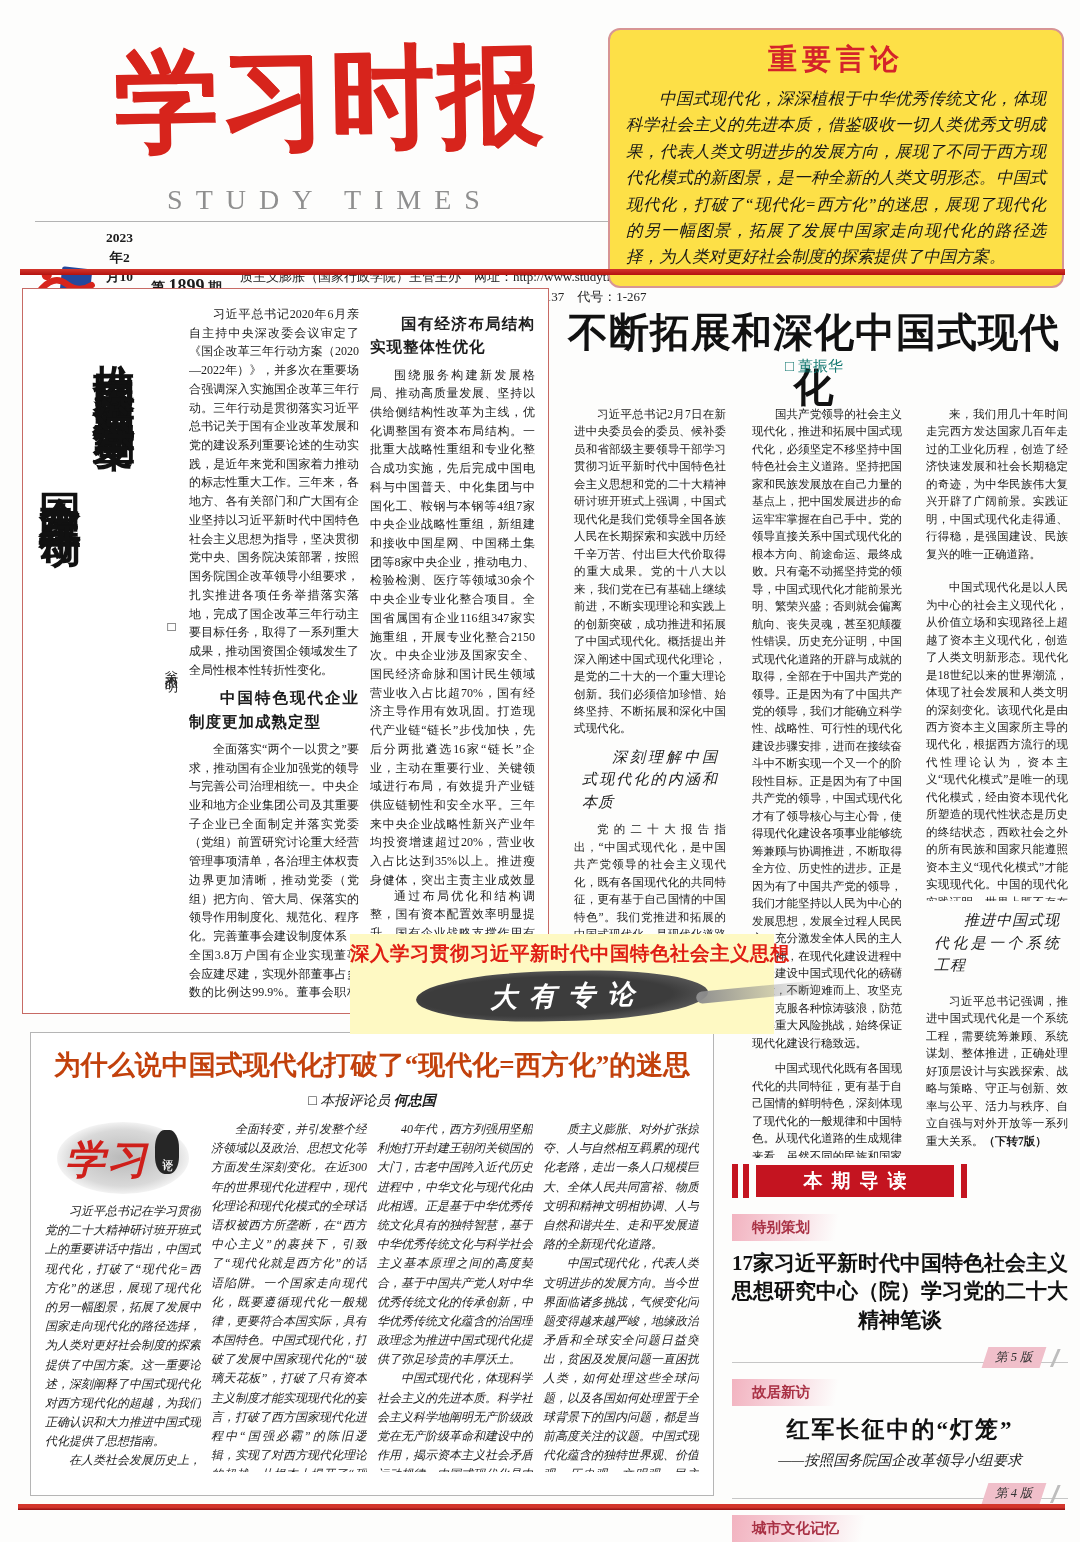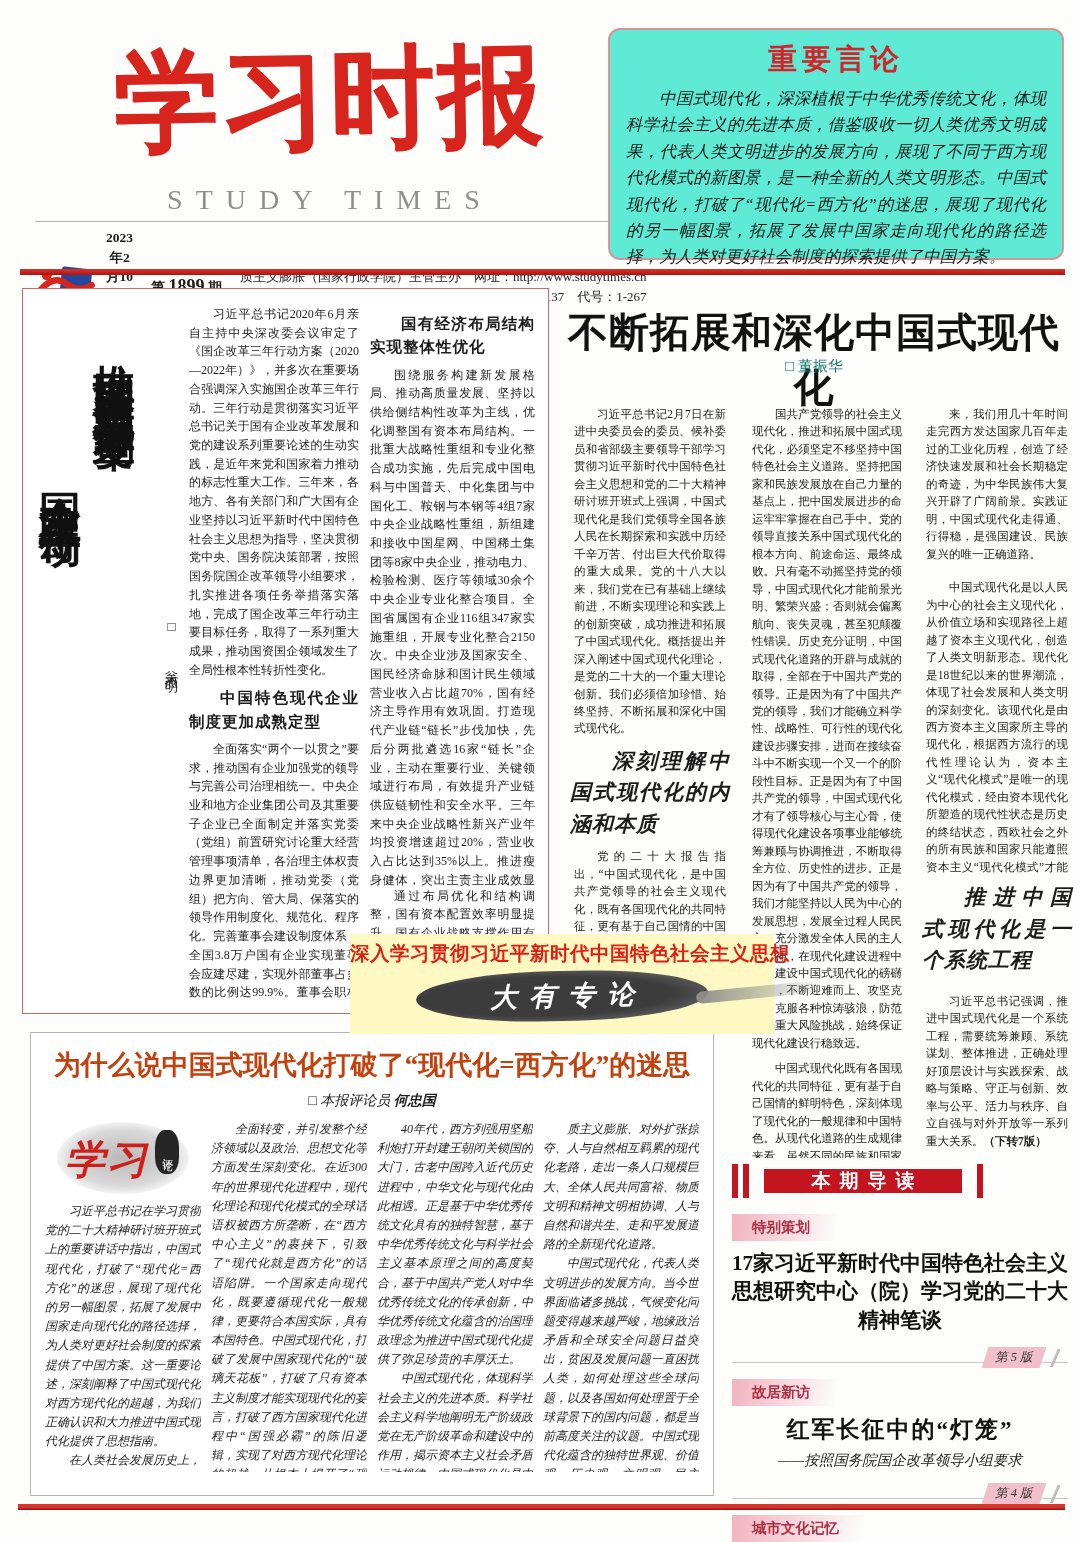--- a/index.html
+++ b/index.html
@@ -13,22 +13,22 @@
            color:#8f8f8f;font-family:"Liberation Serif",serif;}
   .dateline{position:absolute;left:35px;top:221px;width:578px;border-top:1px solid #b3b3b3;padding-top:6px;
             display:flex;align-items:center;gap:9px;}
   .d-logo{flex:0 0 62px;height:44px;}
   .d-date{width:96px;text-align:center;font-size:13.5px;font-weight:bold;line-height:1.45;}
   .vsep{width:1px;height:34px;background:#9a9a9a;}
   .d-issue{width:86px;text-align:center;font-size:14px;font-weight:bold;white-space:nowrap;}
   .d-issue b{font-size:18px;font-weight:bold;font-family:Liberation Serif, serif;}
   .d-info{font-size:13px;line-height:1.55;color:#222;white-space:nowrap;font-weight:500;}
   .rule-red{position:absolute;left:20px;top:269px;width:1045px;height:6px;background:linear-gradient(#d4362c,#b3120f);}
-  .remarks{position:absolute;left:608px;top:28px;width:456px;height:232px;border:2px solid #d79595;border-radius:12px;
-           padding:8px 16px;box-sizing:border-box;background:#5eead4;}
+  .remarks{position:absolute;left:608px;top:28px;width:456px;height:260px;border:2px solid #d79595;border-radius:12px;
+           padding:8px 16px;box-sizing:border-box;background:#fde047;}
   .remarks h2{margin:2px 0 6px;text-align:center;font-size:29px;color:#d4232a;letter-spacing:5px;font-weight:900;}
   .remarks p{margin:0;font-size:16.5px;line-height:1.6;text-align:justify;text-indent:2em;font-style:italic;color:#171717;}
   
   .box-left{position:absolute;left:22px;top:288px;width:527px;height:726px;border:1px solid #c76a64;background:#fff;box-sizing:border-box;}
   .vhead{position:absolute;writing-mode:vertical-rl;text-orientation:upright;font-weight:900;font-size:42px;
          letter-spacing:5px;line-height:1;color:#111;}
   .vh1{left:70px;top:42px;height:670px;}
   .vh2{left:16px;top:170px;height:400px;}
   .vauthor{position:absolute;left:139px;top:330px;writing-mode:vertical-rl;text-orientation:upright;
            font-size:13.5px;letter-spacing:5px;color:#222;}
@@ -38,21 +38,21 @@
   .colA{left:166px;top:16px;width:170px;height:694px;}
   .colB{left:347px;top:16px;width:165px;height:694px;display:flex;flex-direction:column;}
   .colB .flexfill{flex:1;overflow:hidden;}
   .jump{font-weight:bold;}
   
   .r-head{position:absolute;left:558px;top:305px;width:512px;text-align:center;font-size:40px;font-weight:900;
           letter-spacing:1px;color:#111;}
   .r-byline{position:absolute;left:558px;top:357px;width:512px;text-align:center;font-size:15px;color:#0f766e;}
   .rcol{position:absolute;font-size:11.5px;line-height:1.52;text-align:justify;overflow:hidden;}
   .rcol p{margin:8px;text-indent:2em;}
-  .rcol .sh{font-size:21px;font-weight:bold;font-style:italic;letter-spacing:1px;line-height:1.5;margin:8px 4px;text-indent:2em;}
+  .rcol .sh{font-size:15px;font-weight:normal;font-style:italic;letter-spacing:1px;line-height:1.5;margin:8px 16px;text-indent:2em;}
   .rc1{left:566px;top:398px;width:168px;height:536px;}
   .rc2{left:744px;top:398px;width:166px;height:760px;}
   .rc3{left:918px;top:398px;width:158px;height:760px;display:flex;flex-direction:column;}
   .rc3 .flexfill{flex:1;overflow:hidden;}
   
   .banner{position:absolute;left:350px;top:934px;width:424px;height:100px;background:#fef9c3;z-index:6;}
   .banner .slogan{font-family:"Liberation Sans","DejaVu Sans",sans-serif;font-weight:bold;font-size:19.5px;color:#e01f14;
                   letter-spacing:.5px;margin-top:6px;white-space:nowrap;}
   .blob{position:relative;width:292px;height:50px;margin:4px auto 0;border-radius:50% / 55%;
         background:radial-gradient(ellipse at 45% 50%, #3c3c3c 55%, #606060 80%, #8a8a8a 100%);
@@ -72,22 +72,22 @@
   .sc-logo .wash{position:absolute;inset:0;border-radius:50%;
                  background:radial-gradient(ellipse at 50% 50%, #b9b9b9 0%, #d9d9d9 55%, rgba(255,255,255,0) 78%);}
   .sc-logo .zi{position:absolute;left:8px;top:6px;font-size:40px;font-weight:900;font-style:italic;color:#cf1f1a;letter-spacing:2px;}
   .sc-logo .pl{position:absolute;right:10px;top:8px;width:24px;height:44px;background:#262626;border-radius:40%;
                display:flex;align-items:center;justify-content:center;}
   .sc-logo .pl span{writing-mode:vertical-rl;text-orientation:upright;color:#fff;font-size:11px;font-style:normal;letter-spacing:2px;}
   
   .guide{position:absolute;left:732px;top:1164px;width:336px;}
   .g-titlebar{display:flex;align-items:center;height:34px;}
   .g-bar{width:6px;height:34px;background:#c41420;}
-  .g-titlebox{width:198px;height:24px;background:#c41420;color:#fff;display:flex;align-items:center;justify-content:center;
-              font-size:19px;font-weight:bold;letter-spacing:9px;text-indent:9px;margin:0 15px;}
+  .g-titlebox{width:198px;height:32px;background:#c41420;color:#fff;display:flex;align-items:center;justify-content:center;
+              font-size:19px;font-weight:bold;letter-spacing:9px;text-indent:9px;margin:0 7px;}
   .g-item{margin-top:16px;}
   .g-tag{display:inline-block;font-family:"Liberation Sans",sans-serif;font-size:14.5px;font-weight:bold;color:#a93145;
          padding:4px 34px 4px 20px;background:linear-gradient(100deg,#f2b3c0 0%,#f8dde3 55%,rgba(255,255,255,0) 92%);}
   .g-title{margin-top:8px;text-align:center;font-size:21px;font-weight:900;line-height:1.35;color:#111;}
   .g-title.big{font-size:23px;letter-spacing:2px;}
   .g-sub{margin-top:6px;text-align:center;font-size:14.5px;font-style:italic;color:#222;}
   .g-pagerow{position:relative;margin-top:10px;border-bottom:1px solid #c6c6c6;height:18px;}
   .g-badge{position:absolute;right:26px;bottom:-6px;background:#f0bfca;color:#333;font-size:12.5px;font-style:italic;
            padding:2px 10px;transform:skewX(-18deg);}
   .g-badge span{display:inline-block;transform:skewX(18deg);}

